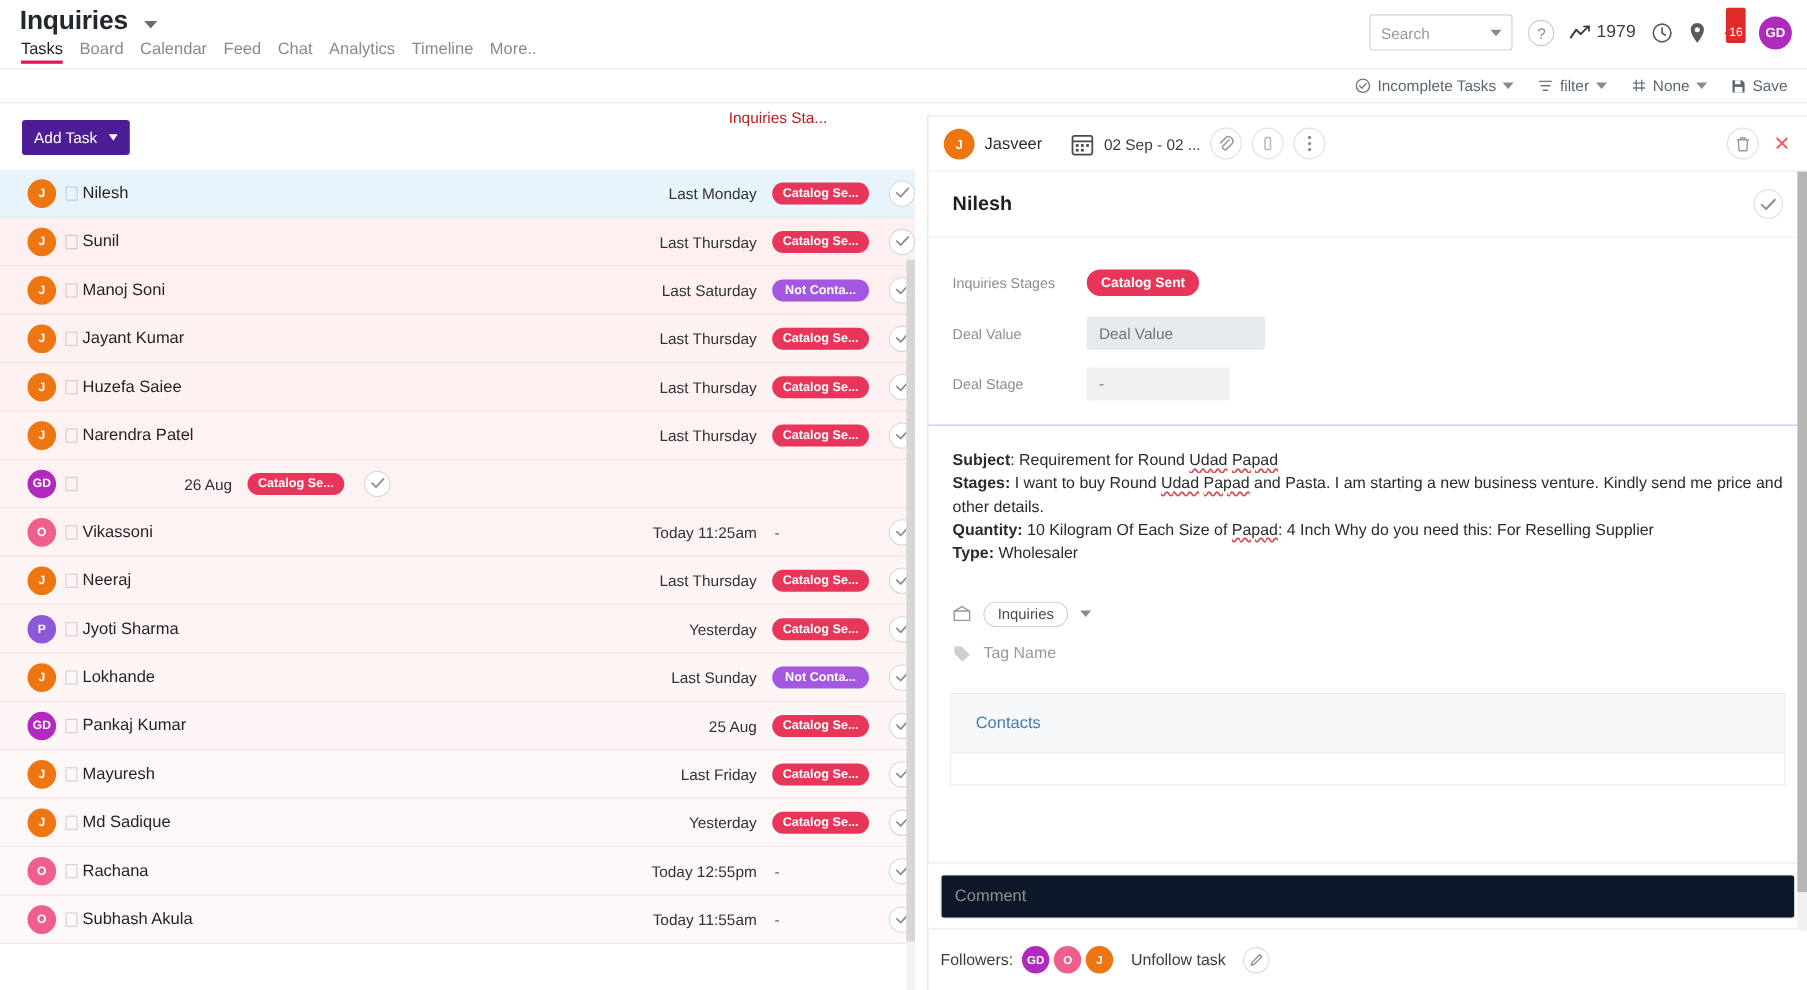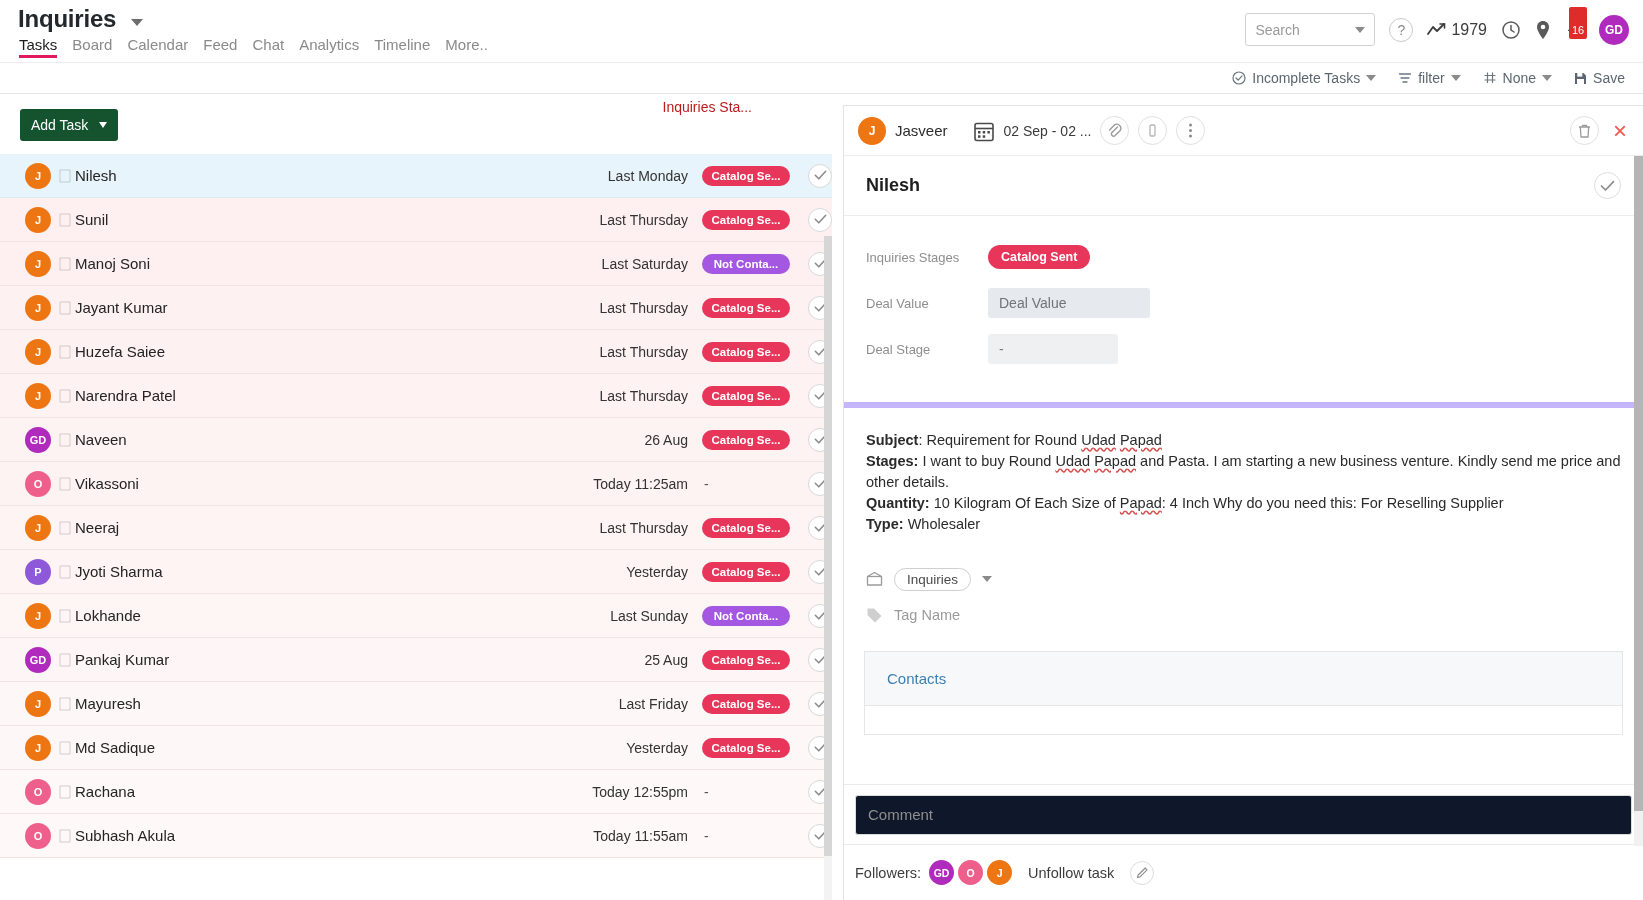--- a/index.html
+++ b/index.html
@@ -66,21 +66,21 @@
   
   .left-pane {
     position: absolute; top: 96px; left: 0; width: 832px; height: 804px;
     background: #fff; overflow: hidden;
   }
   .list-head {
     height: 58px; display: flex; align-items: center; padding-left: 20px;
     position: relative; background: #fff;
   }
   .add-task-btn {
-    height: 32px; background: #14532d; color: #fff; border-radius: 3px;
+    height: 32px; background: #4c1d95; color: #fff; border-radius: 3px;
     display: flex; align-items: center; gap: 11px; padding: 0 11px; font-size: 14px; cursor: pointer;
   }
   .add-task-btn .caret-w { width: 0; height: 0; border-left: 4px solid transparent; border-right: 4px solid transparent; border-top: 6px solid #fff; }
   .col-head {
     position: absolute; right: 80px; top: 3px; font-size: 14px; color: #b91c1c;
   }
 
   .task-row {
     height: 44px; display: flex; align-items: center;
     border-bottom: 1px solid #f2e3e4; padding-left: 25px; position: relative; cursor: pointer;
@@ -129,21 +129,21 @@
   .dh-spacer { flex: 1 1 auto; }
   .close-x { font-size: 24px; color: #f2564f; margin-left: 14px; line-height: 1; cursor: pointer; }
 
   .detail-title-row {
     height: 60px; display: flex; align-items: center; padding: 0 22px 0 22px;
     border-bottom: 1px solid #ededed;
   }
   .detail-title { font-size: 18px; font-weight: bold; color: #1f1f1f; flex: 1 1 auto; }
   .title-check { width: 27px; height: 27px; border-radius: 50%; border: 1px solid #dcdcdc; display: flex; align-items: center; justify-content: center; }
 
-  .fields { padding: 18px 22px 30px 22px; border-bottom: 6px solid #c4b5fd; }
+  .fields { padding: 18px 22px 14px 22px; border-bottom: 1px solid #c4b5fd; }
   .field-row { display: flex; align-items: center; height: 46px; }
   .field-label { width: 122px; font-size: 13px; color: #8e8e8e; flex: 0 0 auto; }
   .pill-stage {
     background: #e8365a; color: #fff; font-size: 12.5px; font-weight: bold;
     border-radius: 12px; padding: 5px 13px;
   }
   .field-input {
     width: 162px; height: 30px; background: #e6e9ed; border-radius: 3px;
     display: flex; align-items: center; padding: 0 11px; font-size: 14px; color: #6f7479;
   }
@@ -390,21 +390,20 @@
             <svg width="13" height="11" viewBox="0 0 13 11">
               <path d="M1.3 5.3 L4.8 8.8 L11.7 1.3" fill="none" stroke="#8d8d8d" stroke-width="1.6" stroke-linecap="round" stroke-linejoin="round"></path>
             </svg>
           </div>
         </div>
         <div class="task-row" style="background: rgba(243, 120, 120, 0.09);">
           <div class="av gd">GD</div>
           <div class="drag-dots"><svg width="12" height="14" viewBox="0 0 12 14">
               <rect x="1" y="1" width="10" height="12" fill="none" stroke="#555" stroke-width="1"></rect>
             </svg></div>
-          <div class="task-name">Naveen</div>
           <div class="task-date">26 Aug</div>
           <div class="task-badge" style="background: rgb(232, 54, 90);">Catalog Se...</div>
           <div class="check-circle">
             <svg width="13" height="11" viewBox="0 0 13 11">
               <path d="M1.3 5.3 L4.8 8.8 L11.7 1.3" fill="none" stroke="#8d8d8d" stroke-width="1.6" stroke-linecap="round" stroke-linejoin="round"></path>
             </svg>
           </div>
         </div>
         <div class="task-row" style="background: rgba(243, 120, 120, 0.086);">
           <div class="av o">O</div>

